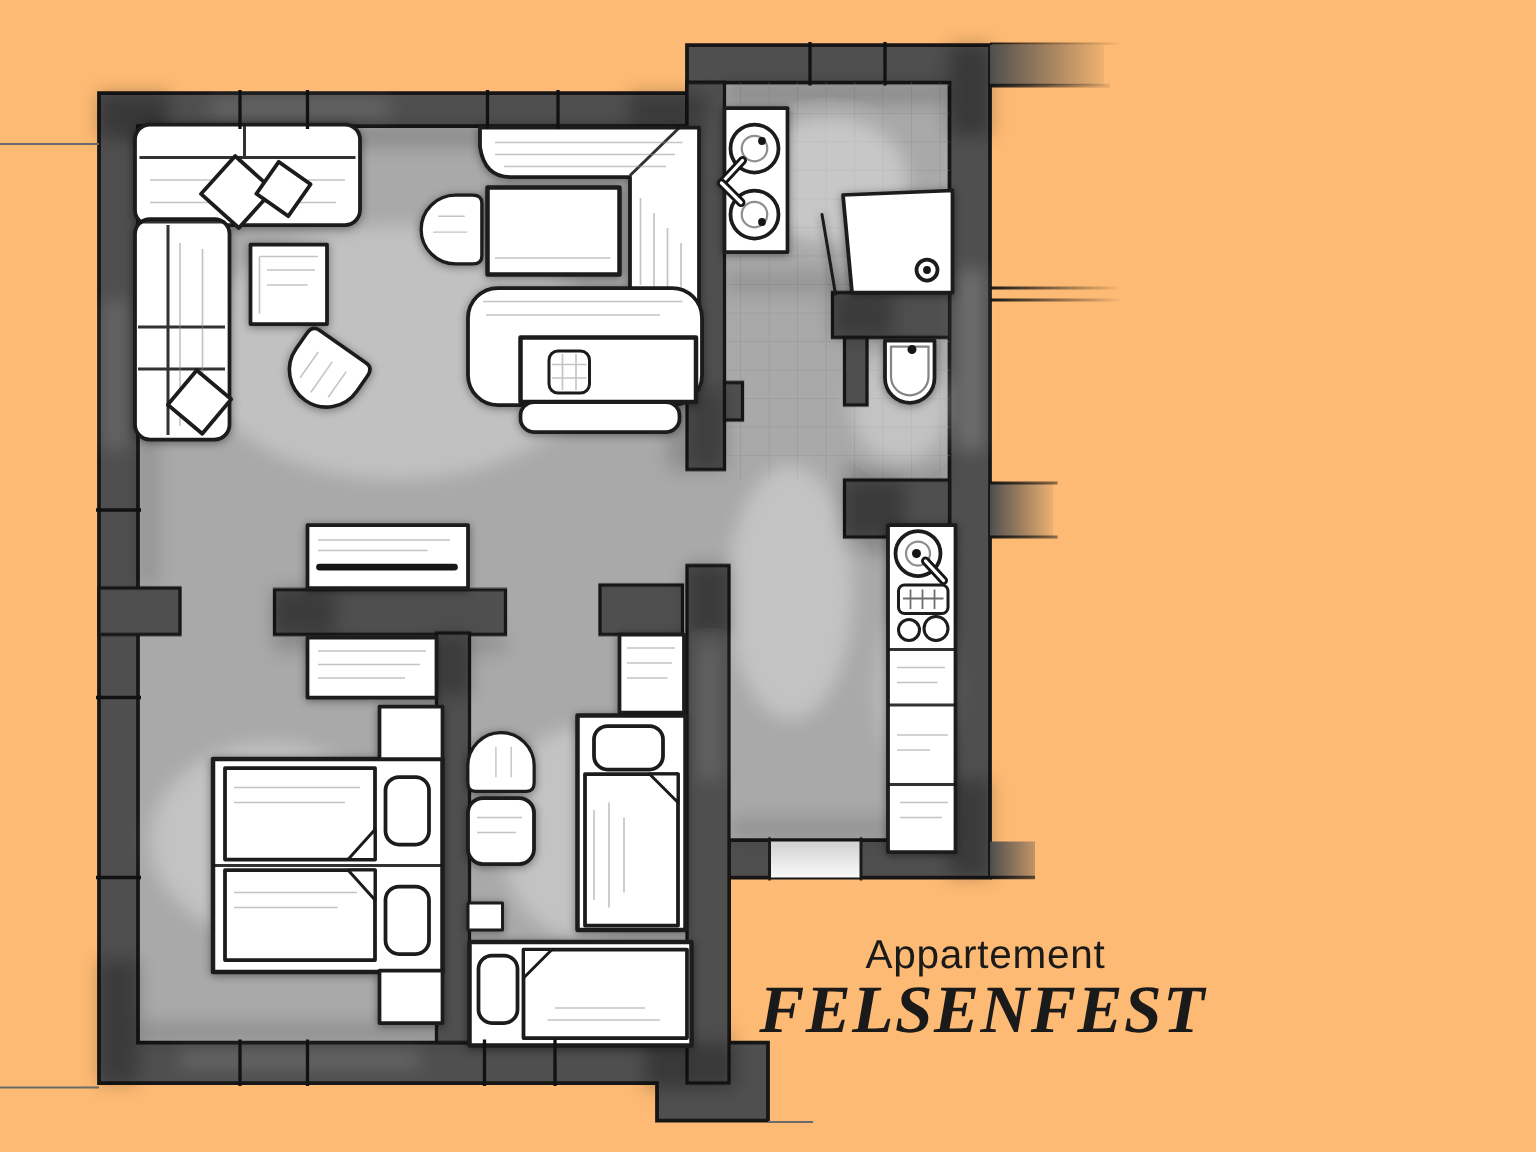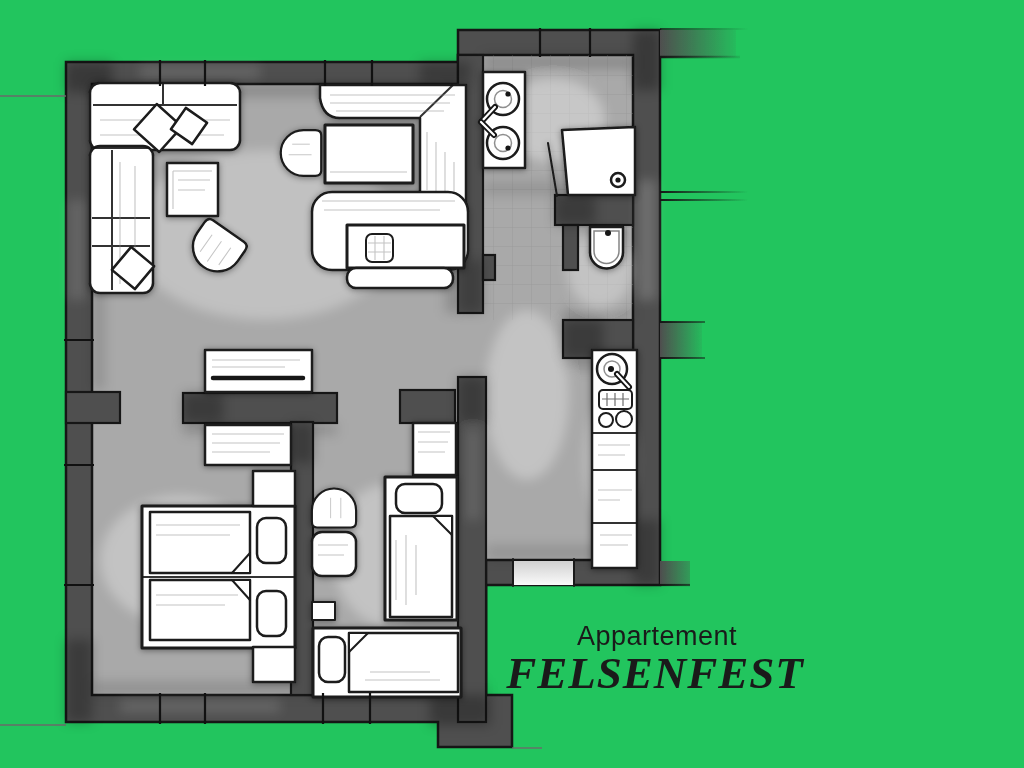--- a/index.html
+++ b/index.html
@@ -1,16 +1,16 @@
 <!DOCTYPE html>
 <html><head>
 <meta charset="utf-8">
 <style>
   html,body{margin:0;padding:0;background:#fff;}
-  #stage{position:relative;width:1024px;height:768px;background:#22c55e;overflow:hidden;
+  #stage{position:relative;width:1024px;height:768px;background:#fdba74;overflow:hidden;
          font-family:"Liberation Sans",sans-serif;}
   svg{display:block;}
   .fw{fill:#ffffff;stroke:#1a1a1a;stroke-width:2.5;stroke-linejoin:round;}
   .fw3{stroke-width:3;}
   .fwthin{stroke-width:2;}
   .wl{fill:#4f4f4f;stroke:#161616;stroke-width:2.2;}
   .ln{stroke:#1a1a1a;stroke-width:2;fill:none;stroke-linecap:round;}
   .seam{stroke:#1a1a1a;stroke-width:2;fill:none;opacity:.9;}
   .hatch{stroke:#8a8a8a;stroke-width:1.1;fill:none;opacity:.5;}
   .tick{stroke:#111;stroke-width:2.2;fill:none;}

